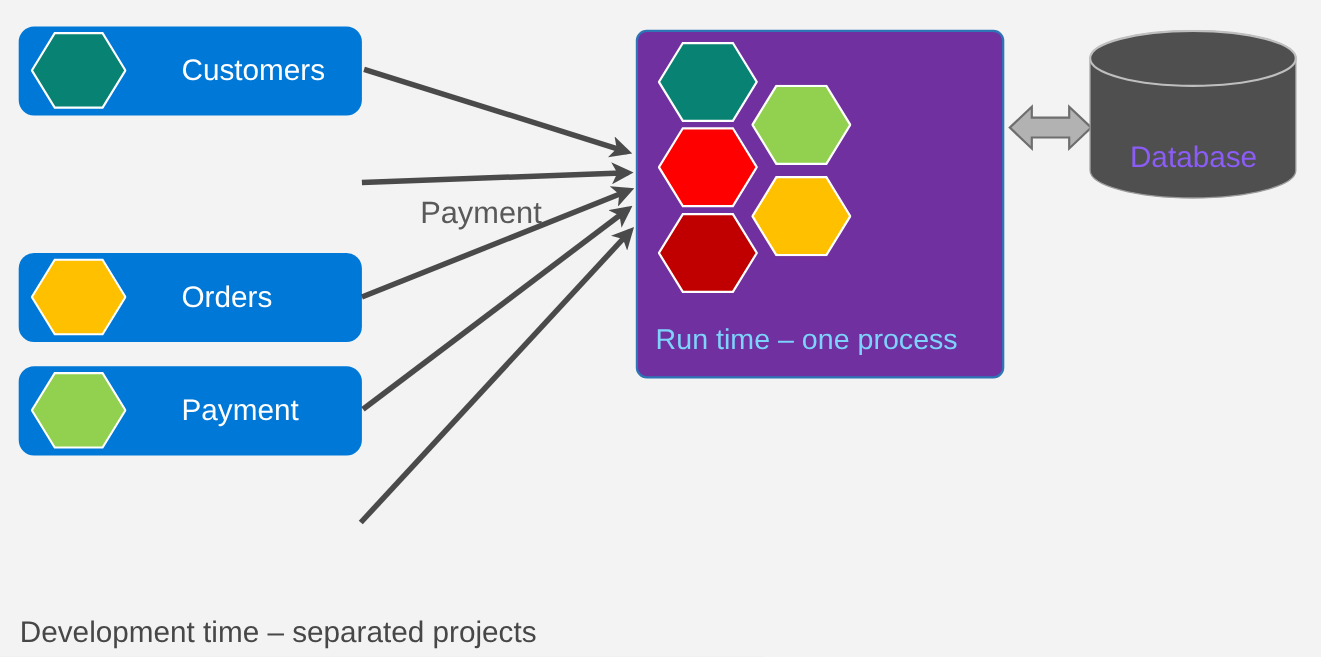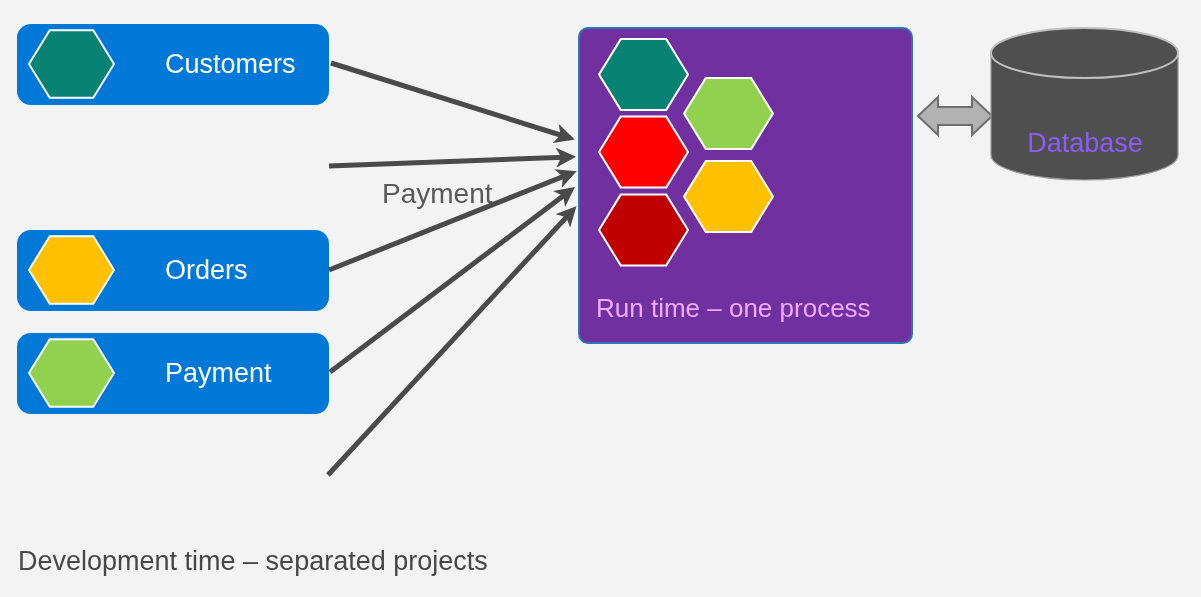--- a/index.html
+++ b/index.html
@@ -49,37 +49,37 @@
     position:absolute;
     left:578px;top:27px;width:335px;height:317px;
     background:#7030A0;
     border:2px solid #2E75B6;
     border-radius:10px;
     box-sizing:border-box;
   }
   .runtime-box .hex{position:absolute;display:block;}
   .runtime-label{
     position:absolute;left:16px;top:264px;
-    color:#f0abfc;font-size:26px;
+    color:#7dd3fc;font-size:26px;
     white-space:nowrap;
   }
   
   .db-svg{
     position:absolute;left:989px;top:27px;
     width:192px;height:158px;
   }
   .db-label{
     position:absolute;left:989px;top:128px;width:192px;
     text-align:center;
     color:#8b5cf6;font-size:27px;
     white-space:nowrap;
   }
   
   .caption{
-    position:absolute;left:18px;top:546px;
+    position:absolute;left:18px;top:560px;
     color:#474747;font-size:27px;
     white-space:nowrap;
   }
 </style>
 </head>
 <body>
 
 <div class="canvas">
 
   <div class="service" style="top:24px">

